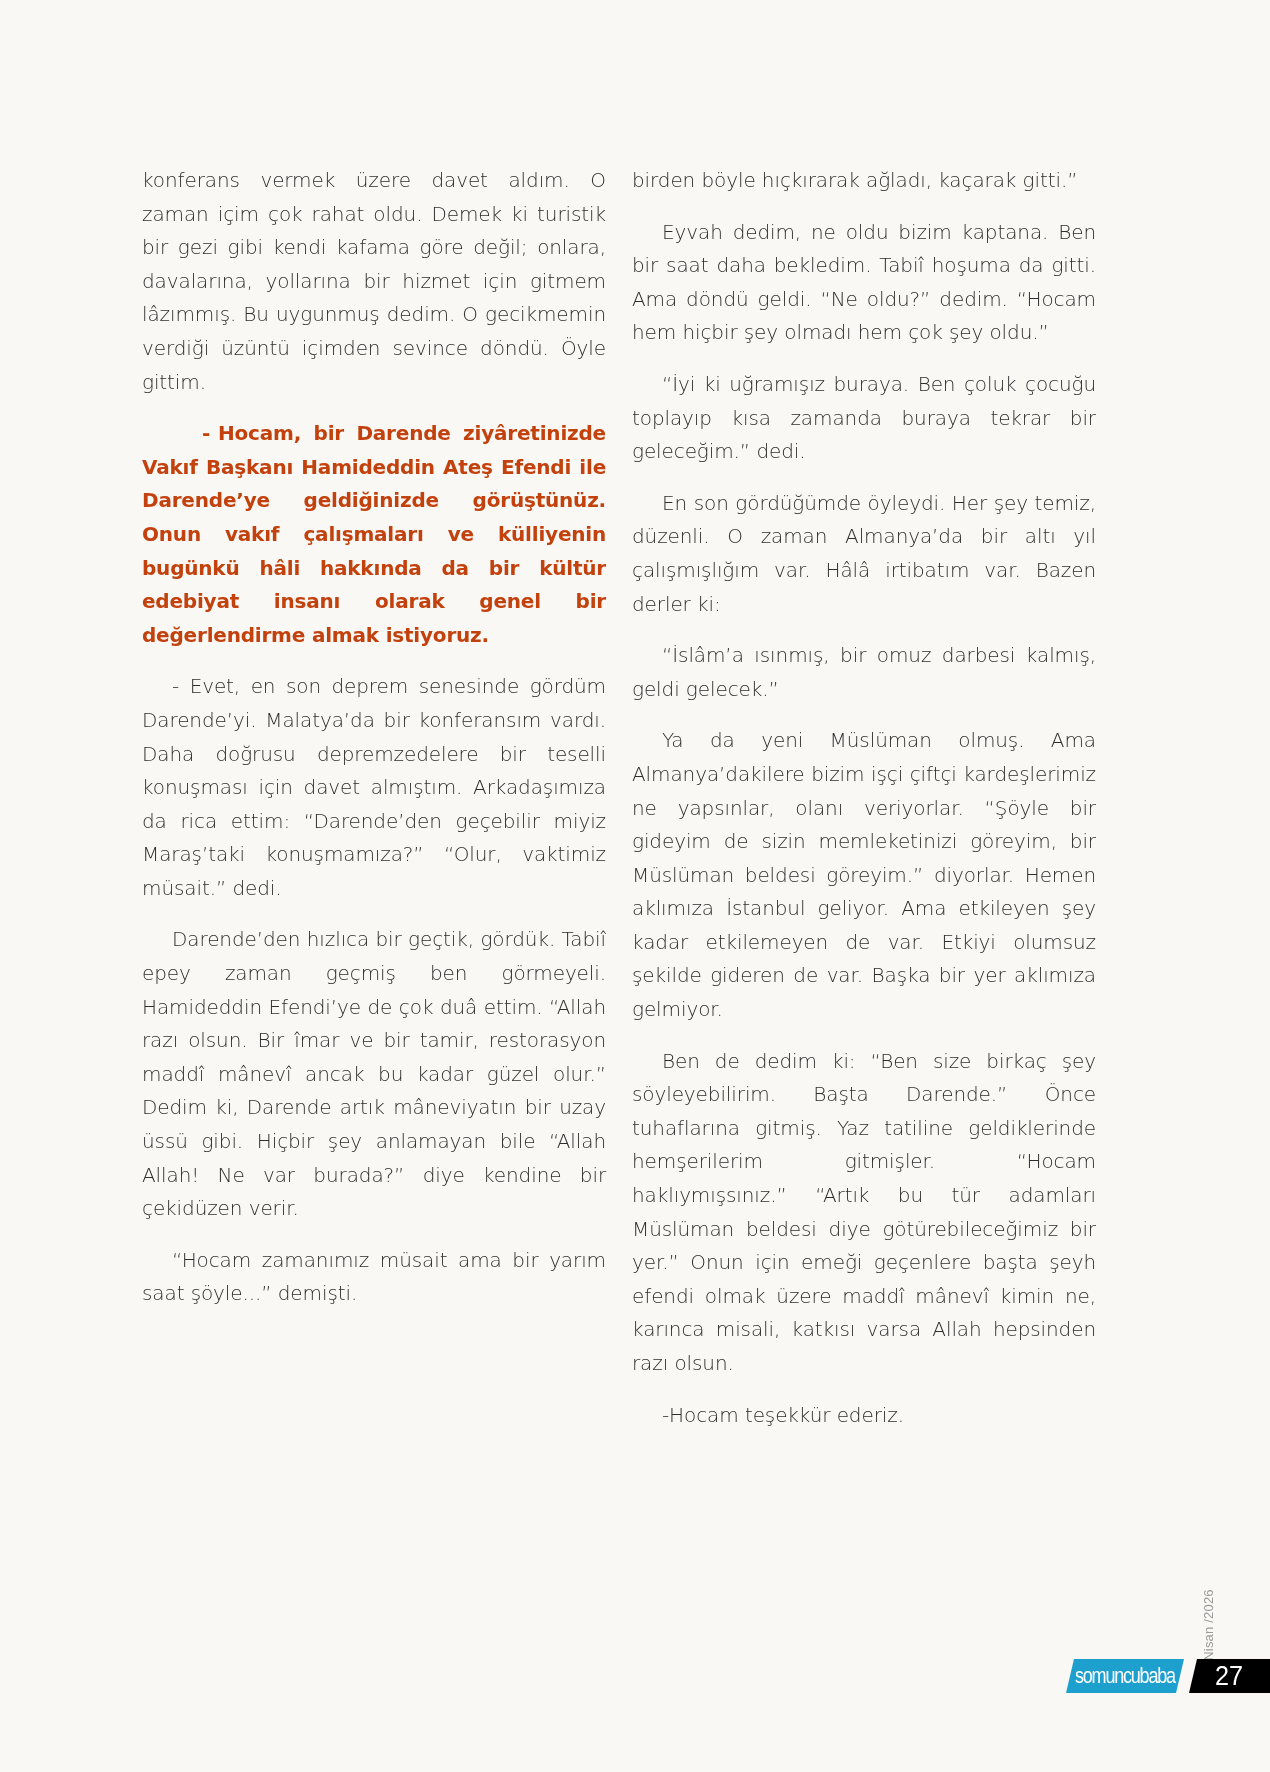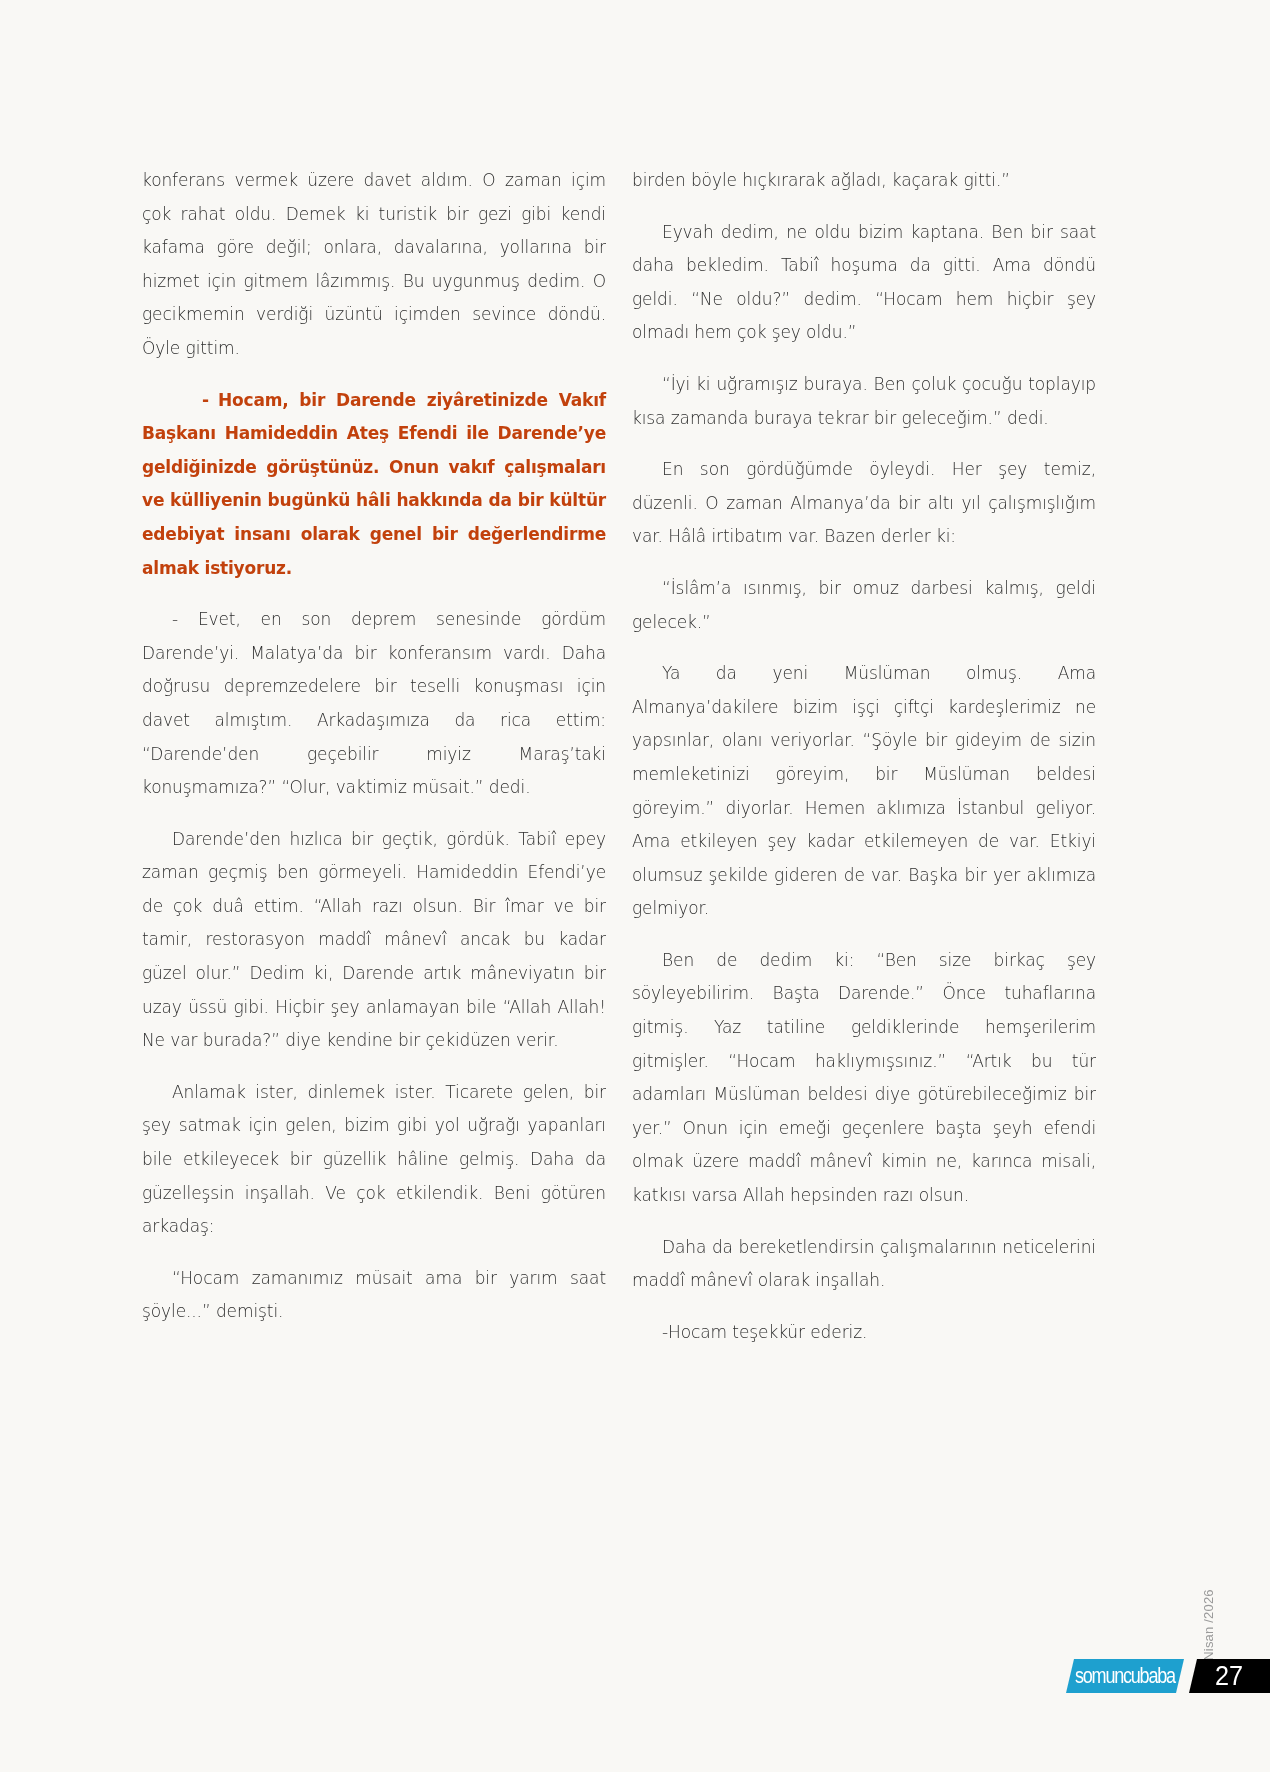--- a/index.html
+++ b/index.html
@@ -22,21 +22,21 @@
     }
     .column {
       position: absolute;
       top: 164px;
       width: 464px;
     }
     .col-left { left: 142px; }
     .col-right { left: 632px; }
     .para {
       margin: 0 0 18px 0;
-      font-size: 17px;
+      font-size: 20px;
       line-height: 33.6px;
       text-align: justify;
       text-indent: 30px;
       font-weight: 300;
       letter-spacing: -0.1px;
       color: #2e2e2e;
       hyphens: none;
     }
     .para.no-indent { text-indent: 0; }
     .para.question {
@@ -124,33 +124,31 @@
 </head>
 <body>
 
 <div class="page">
 
   <div class="column col-left">
     <p class="para no-indent">konferans vermek üzere davet aldım. O zaman içim çok rahat oldu. Demek ki turistik bir gezi gibi kendi kafama göre değil; onlara, davalarına, yollarına bir hizmet için gitmem lâzımmış. Bu uygunmuş dedim. O gecikmemin verdiği üzüntü içimden sevince döndü. Öyle gittim.</p>
     <p class="para question"><span class="dash">-</span><span>Hocam, bir Darende ziyâretinizde Vakıf Başkanı Hamideddin Ateş Efendi ile Darende’ye geldiğinizde görüştünüz. Onun vakıf çalışmaları ve külliyenin bugünkü hâli hakkında da bir kültür edebiyat insanı olarak genel bir değerlendirme almak istiyoruz.</span></p>
     <p class="para">- Evet, en son deprem senesinde gördüm Darende’yi. Malatya’da bir konferansım vardı. Daha doğrusu depremzedelere bir teselli konuşması için davet almıştım. Arkadaşımıza da rica ettim: “Darende’den geçebilir miyiz Maraş’taki konuşmamıza?” “Olur, vaktimiz müsait.” dedi.</p>
     <p class="para">Darende’den hızlıca bir geçtik, gördük. Tabiî epey zaman geçmiş ben görmeyeli. Hamideddin Efendi’ye de çok duâ ettim. “Allah razı olsun. Bir îmar ve bir tamir, restorasyon maddî mânevî ancak bu kadar güzel olur.” Dedim ki, Darende artık mâneviyatın bir uzay üssü gibi. Hiçbir şey anlamayan bile “Allah Allah! Ne var burada?” diye kendine bir çekidüzen verir.</p>
-    <p class="para">Anlamak ister, dinlemek ister. Ticarete gelen, bir şey satmak için gelen, bizim gibi yol uğrağı yapanları bile etkileyecek bir güzellik hâline gelmiş. Daha da güzelleşsin inşallah. Ve çok etkilendik. Beni götüren arkadaş:</p>
     <p class="para">“Hocam zamanımız müsait ama bir yarım saat şöyle...” demişti.</p>
   </div>
 
   <div class="column col-right">
     <p class="para no-indent">birden böyle hıçkırarak ağladı, kaçarak gitti.”</p>
     <p class="para">Eyvah dedim, ne oldu bizim kaptana. Ben bir saat daha bekledim. Tabiî hoşuma da gitti. Ama döndü geldi. “Ne oldu?” dedim. “Hocam hem hiçbir şey olmadı hem çok şey oldu.”</p>
     <p class="para">“İyi ki uğramışız buraya. Ben çoluk çocuğu toplayıp kısa zamanda buraya tekrar bir geleceğim.” dedi.</p>
     <p class="para">En son gördüğümde öyleydi. Her şey temiz, düzenli. O zaman Almanya’da bir altı yıl çalışmışlığım var. Hâlâ irtibatım var. Bazen derler ki:</p>
     <p class="para">“İslâm’a ısınmış, bir omuz darbesi kalmış, geldi gelecek.”</p>
     <p class="para">Ya da yeni Müslüman olmuş. Ama Almanya’dakilere bizim işçi çiftçi kardeşlerimiz ne yapsınlar, olanı veriyorlar. “Şöyle bir gideyim de sizin memleketinizi göreyim, bir Müslüman beldesi göreyim.” diyorlar. Hemen aklımıza İstanbul geliyor. Ama etkileyen şey kadar etkilemeyen de var. Etkiyi olumsuz şekilde gideren de var. Başka bir yer aklımıza gelmiyor.</p>
     <p class="para">Ben de dedim ki: “Ben size birkaç şey söyleyebilirim. Başta Darende.” Önce tuhaflarına gitmiş. Yaz tatiline geldiklerinde hemşerilerim gitmişler. “Hocam haklıymışsınız.” “Artık bu tür adamları Müslüman beldesi diye götürebileceğimiz bir yer.” Onun için emeği geçenlere başta şeyh efendi olmak üzere maddî mânevî kimin ne, karınca misali, katkısı varsa Allah hepsinden razı olsun.</p>
-    <p class="para">Daha da bereketlendirsin çalışmalarının neticelerini maddî mânevî olarak inşallah.</p>
     <p class="para">-Hocam teşekkür ederiz.</p>
   </div>
 
   <div class="footer-date">
     <span>Nisan /2026</span>
   </div>
 
   <div class="masthead">
     <div class="brand-block">
       <span class="brand-text">somuncubaba</span>

